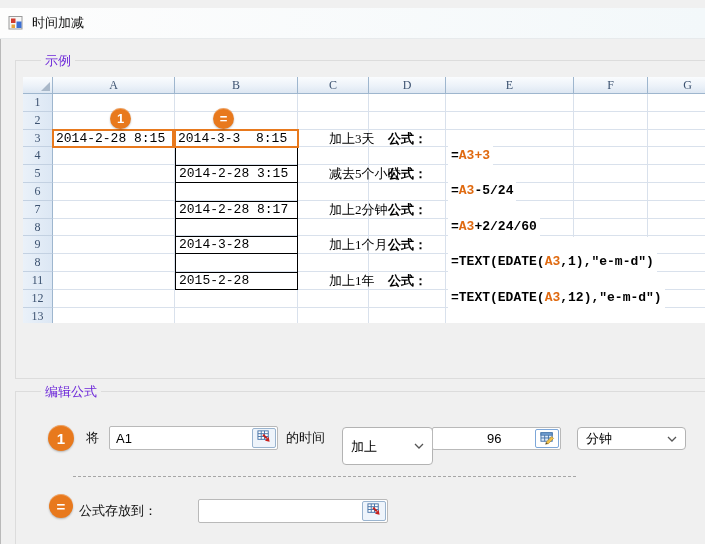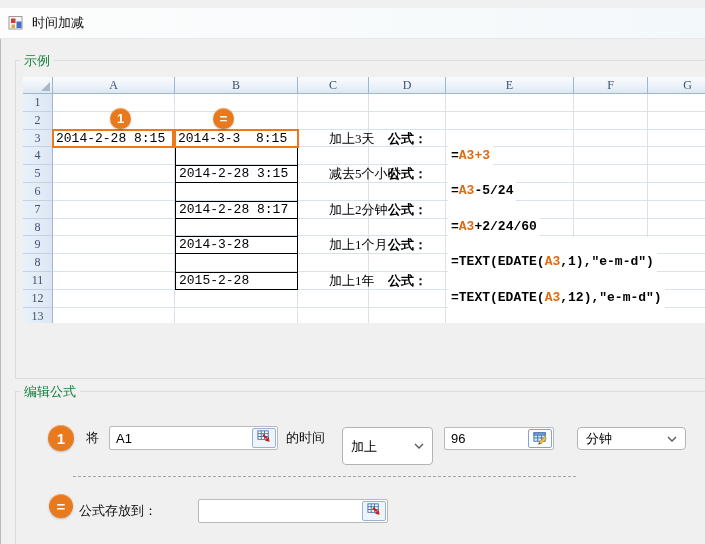--- a/index.html
+++ b/index.html
@@ -7,22 +7,22 @@
           font-family:"Liberation Sans",sans-serif;color:#000;}
   .win-edge{position:absolute;left:0;top:30px;width:1px;height:514px;background:#b9b9b9;}
   
   .titlebar{position:absolute;left:0;top:8px;width:705px;height:30px;
             background:linear-gradient(to right,#fdfdfd,#f3f8fa);
             border-bottom:1px solid #e7eaec;display:flex;align-items:center;}
   .titlebar .app-icon{margin-left:8px;width:16px;height:16px;display:inline-block;}
   .titlebar .title{margin-left:8px;font-size:13px;color:#111;}
   
   .groupbox{position:absolute;border:1px solid #dcdcdc;background:transparent;}
-  .gb-label{position:absolute;left:4px;top:-8px;background:#f0f0f0;padding:0 4px;
-            font-size:13px;color:#15803d;line-height:16px;}
+  .gb-label{position:absolute;left:25px;top:-8px;background:#f0f0f0;padding:0 4px;
+            font-size:13px;color:#6d28d9;line-height:16px;}
   .gb-example{left:15px;top:60px;width:700px;height:317px;}
   .gb-edit{left:15px;top:391px;width:700px;height:170px;}
   
   .sheet{position:absolute;left:7px;top:16px;width:683px;height:246px;background:#fff;overflow:hidden;}
   .shead{position:absolute;left:0;top:0;height:17px;display:flex;}
   .ch,.corner{box-sizing:border-box;height:17px;border-right:1px solid #9eb6ce;border-bottom:1px solid #9eb6ce;
       background:linear-gradient(to bottom,#fafcfe 0%,#ecf2f9 55%,#dde7f2 100%);
       font:12px "Liberation Serif",serif;color:#3c5270;text-align:center;line-height:16px;}
   .corner{width:30px;position:relative;}
   .corner .tri{position:absolute;right:2px;bottom:2px;width:0;height:0;
@@ -190,21 +190,21 @@
 
     <div class="combo" style="left:326px;top:35px;width:91px;height:38px;">
       <span class="cval">加上</span>
       <span class="chev">
         <svg width="10" height="6" viewBox="0 0 10 6">
             <path d="M1 1 L5 5 L9 1" stroke="#555" stroke-width="1.3" fill="none"></path>
           </svg>
       </span>
     </div>
 
-    <div class="refedit" style="left:428px;top:35px;width:110px;height:23px;">
+    <div class="refedit" style="left:416px;top:35px;width:129px;height:23px;padding-left:48px;">
       <input type="text" value="96" style="">
       <button class="picker-btn" style="border-color:#7da7d9;background:#fff;">
         <span>
           <svg width="15" height="15" viewBox="0 0 16 16">
             <rect x="1" y="3" width="12" height="9" fill="#dce9f8" stroke="#4472a8"></rect>
             <rect x="1" y="3" width="12" height="2.5" fill="#7aa7d8" stroke="#4472a8"></rect>
             <line x1="5" y1="5.5" x2="5" y2="12" stroke="#4472a8"></line>
             <line x1="9" y1="5.5" x2="9" y2="12" stroke="#4472a8"></line>
             <line x1="1" y1="8.5" x2="13" y2="8.5" stroke="#4472a8"></line>
             <polygon points="6.5,13 12.5,7 14.5,9 8.5,15" fill="#f0c04a" stroke="#a8821e" stroke-width="0.6"></polygon>

